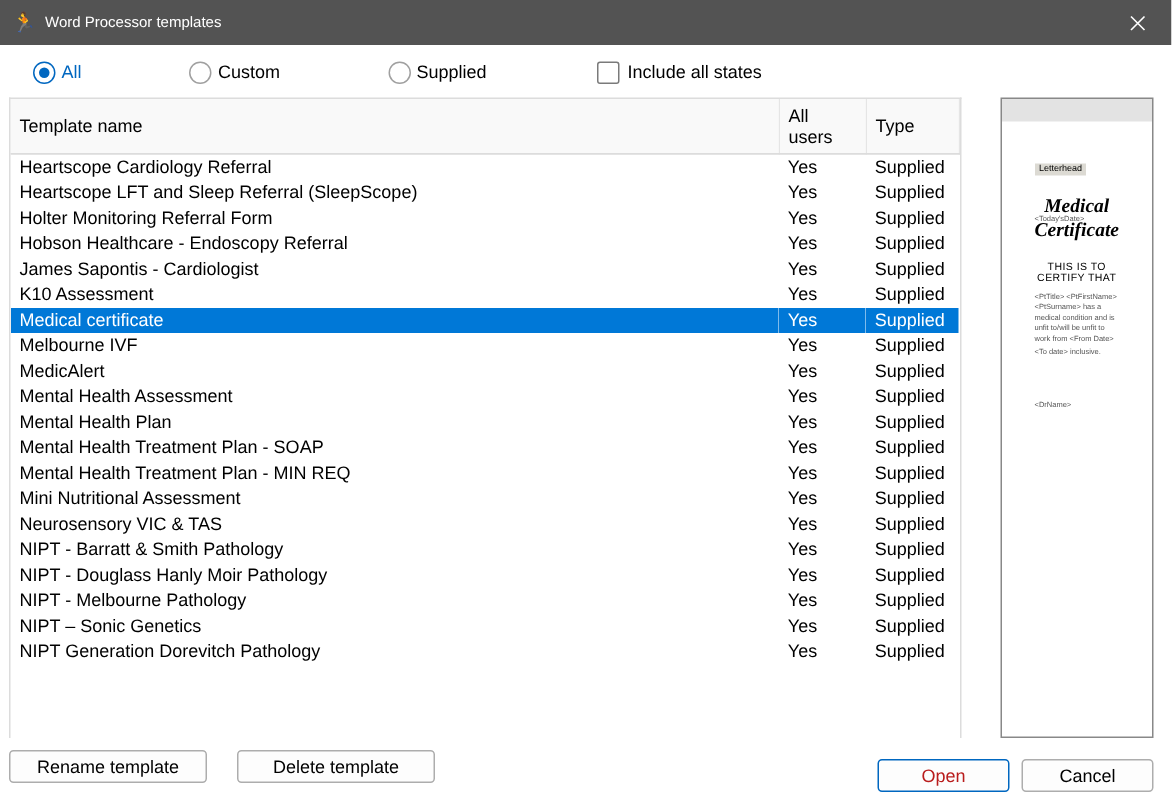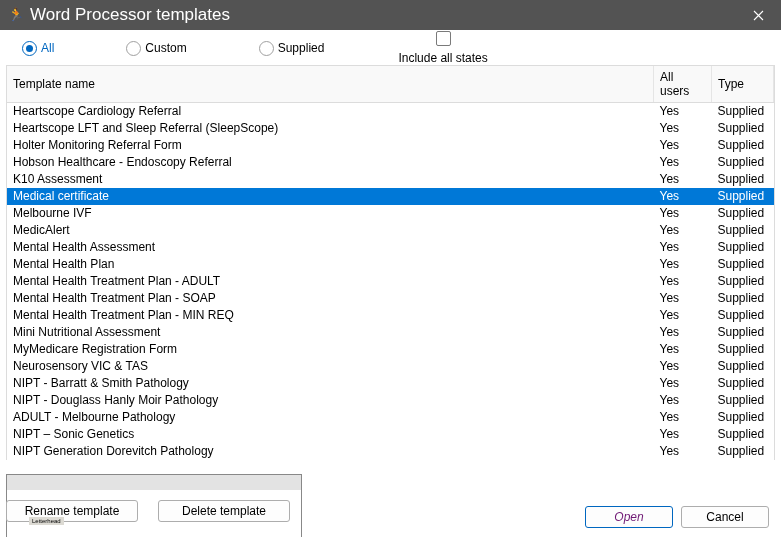--- a/index.html
+++ b/index.html
@@ -28,21 +28,21 @@
     gap: 6px;
   }
   .titlebar .appicon {
     width: 16px;
     height: 16px;
     display: inline-block;
     font-size: 13px;
     line-height: 16px;
   }
   .titlebar .title {
-    font-size: 17px;
+    font-size: 10px;
   }
   .titlebar .close {
     width: 46px;
     height: 30px;
     display: flex;
     align-items: center;
     justify-content: center;
     font-size: 14px;
     color: #fff;
   }
@@ -76,35 +76,33 @@
     height: 7px;
     border-radius: 50%;
     background: #0067c0;
   }
   .radio-option.selected { color: #0067c0; }
   .checkbox {
     display: inline-flex;
     align-items: center;
     gap: 5px;
     margin-left: 62px;
-    flex-direction: column;
   }
   .checkbox-box {
     width: 13px;
     height: 13px;
     border: 1px solid #7a7a7a;
     border-radius: 2px;
   }
 
   .content {
     display: flex;
     height: calc(537px - 30px - 34px - 38px - 8px);
     padding: 0 6px;
-    gap: 14px;
-    flex-direction: column;
+    gap: 26px;
   }
   .left-pane {
     flex: 1 1 auto;
     display: flex;
     flex-direction: column;
     border-left: 1px solid #dcdcdc;
     border-top: 1px solid #dcdcdc;
     border-right: 1px solid #dcdcdc;
   }
   .table-wrap {
@@ -211,22 +209,21 @@
     border: 1px solid #adadad;
     background: #fdfdfd;
     border-radius: 3px;
     width: 86px;
     padding: 3px 0;
     text-align: center;
     cursor: default;
   }
   .dlg-btn.primary {
     border-color: #0067c0;
-    color: #701a75;
-    font-style: italic;
+    color: #b91c1c;
   }
 
   
   .table-wrap::-webkit-scrollbar { width: 14px; }
   .table-wrap::-webkit-scrollbar-thumb { background: #c6c6c6; border-radius: 0; }
   .table-wrap::-webkit-scrollbar-track { background: #f0f0f0; }
 </style>
 </head>
 <body>
 
@@ -296,20 +293,25 @@
               <td>Holter Monitoring Referral Form</td>
               <td>Yes</td>
               <td>Supplied</td>
             </tr>
             <tr>
               <td>Hobson Healthcare - Endoscopy Referral</td>
               <td>Yes</td>
               <td>Supplied</td>
             </tr>
             <tr>
+              <td>James Sapontis - Cardiologist</td>
+              <td>Yes</td>
+              <td>Supplied</td>
+            </tr>
+            <tr>
               <td>K10 Assessment</td>
               <td>Yes</td>
               <td>Supplied</td>
             </tr>
             <tr class="selected">
               <td>Medical certificate</td>
               <td>Yes</td>
               <td>Supplied</td>
             </tr>
             <tr>
@@ -326,61 +328,51 @@
               <td>Mental Health Assessment</td>
               <td>Yes</td>
               <td>Supplied</td>
             </tr>
             <tr>
               <td>Mental Health Plan</td>
               <td>Yes</td>
               <td>Supplied</td>
             </tr>
             <tr>
-              <td>Mental Health Treatment Plan - ADULT</td>
-              <td>Yes</td>
-              <td>Supplied</td>
-            </tr>
-            <tr>
               <td>Mental Health Treatment Plan - SOAP</td>
               <td>Yes</td>
               <td>Supplied</td>
             </tr>
             <tr>
               <td>Mental Health Treatment Plan - MIN REQ</td>
               <td>Yes</td>
               <td>Supplied</td>
             </tr>
             <tr>
               <td>Mini Nutritional Assessment</td>
               <td>Yes</td>
               <td>Supplied</td>
             </tr>
             <tr>
-              <td>MyMedicare Registration Form</td>
-              <td>Yes</td>
-              <td>Supplied</td>
-            </tr>
-            <tr>
               <td>Neurosensory VIC &amp; TAS</td>
               <td>Yes</td>
               <td>Supplied</td>
             </tr>
             <tr>
               <td>NIPT - Barratt &amp; Smith Pathology</td>
               <td>Yes</td>
               <td>Supplied</td>
             </tr>
             <tr>
               <td>NIPT - Douglass Hanly Moir Pathology</td>
               <td>Yes</td>
               <td>Supplied</td>
             </tr>
             <tr>
-              <td>ADULT - Melbourne Pathology</td>
+              <td>NIPT - Melbourne Pathology</td>
               <td>Yes</td>
               <td>Supplied</td>
             </tr>
             <tr>
               <td>NIPT – Sonic Genetics</td>
               <td>Yes</td>
               <td>Supplied</td>
             </tr>
             <tr>
               <td>NIPT Generation Dorevitch Pathology</td>

